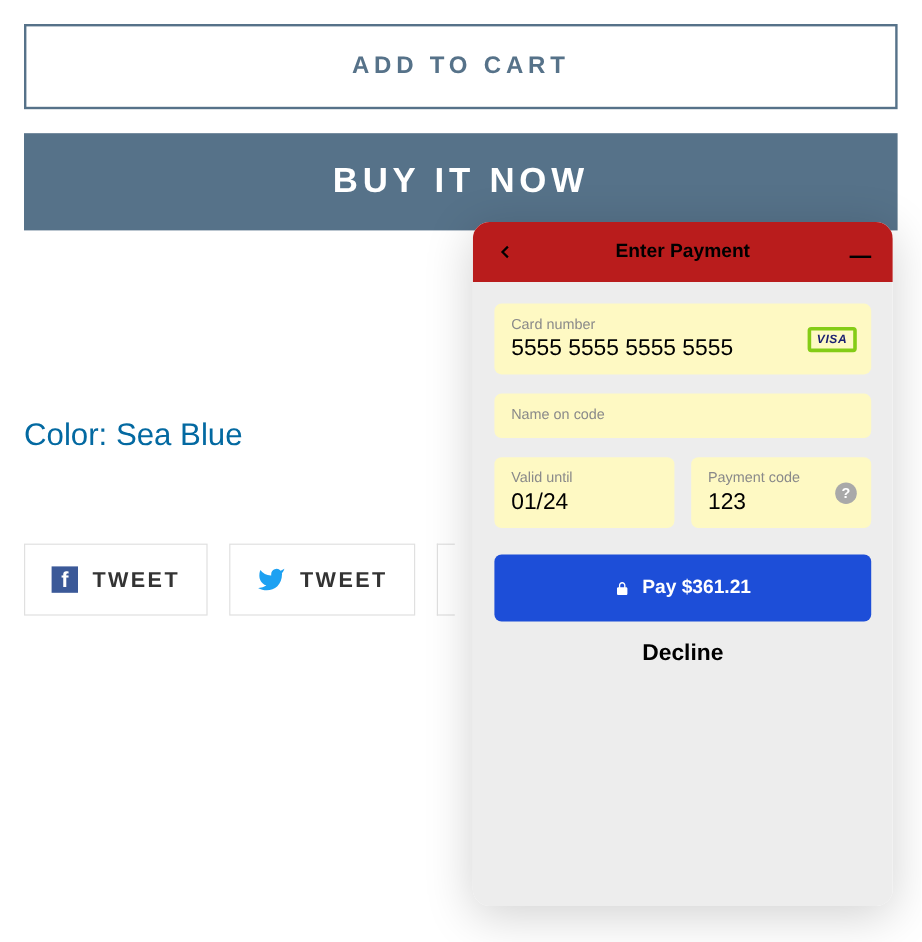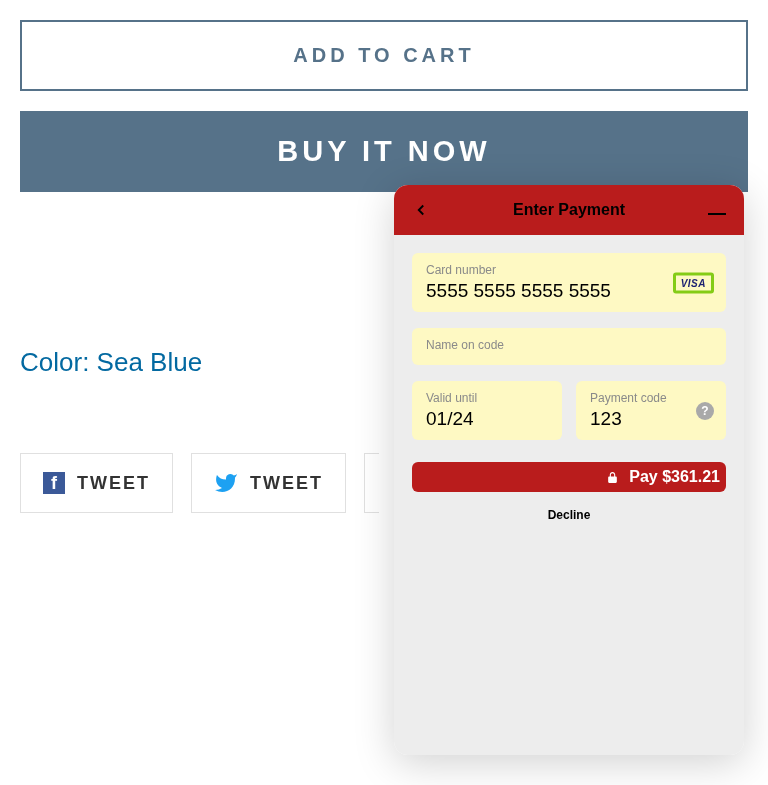--- a/index.html
+++ b/index.html
@@ -196,46 +196,46 @@
       color: #fff;
       display: flex;
       align-items: center;
       justify-content: center;
       font-size: 12px;
       font-weight: 700;
       cursor: pointer;
     }
     .pay-btn {
       width: 100%;
-      background: #b91c1c;
+      background: #1d4ed8;
       color: #ffffff;
       border: none;
       border-radius: 6px;
-      padding: 6px;
+      padding: 19px;
       font-size: 16px;
       font-weight: 700;
       display: flex;
       align-items: center;
-      justify-content: flex-end;
+      justify-content: center;
       gap: 10px;
       cursor: pointer;
       margin-top: 6px;
       font-family: inherit;
     }
     .lock-icon {
       width: 13px;
       height: 15px;
       fill: #ffffff;
     }
     .decline-btn {
       width: 100%;
       background: transparent;
       border: none;
       padding: 16px;
-      font-size: 12px;
+      font-size: 19px;
       font-weight: 600;
       color: #000;
       cursor: pointer;
       font-family: inherit;
     }
   </style>
 </head>
 <body>
 
 <div class="product-page">

